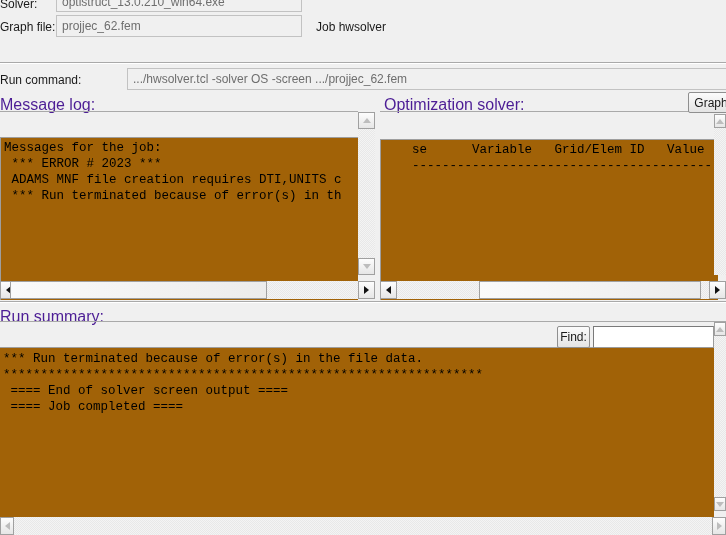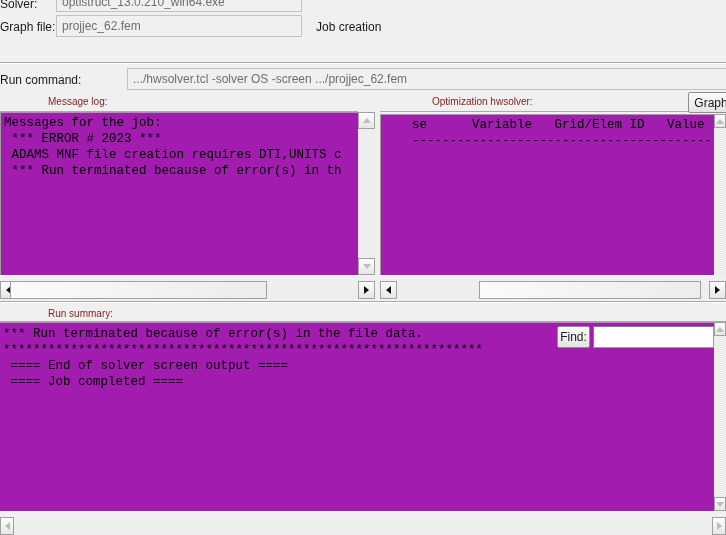--- a/index.html
+++ b/index.html
@@ -47,34 +47,34 @@
   }
   .hline2 {
     position: absolute;
     height: 1px;
     background: #ffffff;
   }
 
   
   .grp-title {
     position: absolute;
-    font-size: 10px;
-    color: #7f1d1d;
-    white-space: nowrap;
-    padding-left: 48px;
+    font-size: 16px;
+    color: #4c1d95;
+    white-space: nowrap;
   }
 
   
   .pane {
     position: absolute;
-    background: #a21caf;
+    background: #a16207;
     border: 1px solid #9e9e9e;
     border-right: none;
     border-bottom: none;
     overflow: hidden;
+    margin-top: 25px;
   }
   .mono {
     font-family: "Liberation Mono", "DejaVu Sans Mono", monospace;
     font-size: 12.5px;
     line-height: 16px;
     color: #000;
     white-space: pre;
   }
   .pane-inner {
     position: absolute;
@@ -155,21 +155,21 @@
 <body>
 
 <div id="app">
 
   <div class="lbl" style="position:absolute;left:0;top:-3px;">Solver:</div>
   <div class="field" style="left:56px;top:-8px;width:246px;height:20px;">optistruct_13.0.210_win64.exe</div>
 
   <div class="lbl" style="position:absolute;left:0;top:20px;">Graph file:</div>
   <div class="field" style="left:56px;top:15px;width:246px;height:22px;">projjec_62.fem</div>
 
-  <div class="status" style="left:316px;top:20px;">Job creation</div>
+  <div class="status" style="left:316px;top:20px;">Job hwsolver</div>
 
   <div class="hline" style="left:0;top:62px;width:726px;"></div>
   <div class="hline2" style="left:0;top:63px;width:726px;"></div>
 
   <div class="lbl" style="position:absolute;left:0;top:73px;">Run command:</div>
   <div class="field" style="left:80px;top:68px;width:640px;height:22px;margin-left:47px;">.../hwsolver.tcl -solver OS -screen .../projjec_62.fem</div>
 
   <div class="grp-title" style="left:0;top:96px;">Message log:</div>
   <div class="hline" style="left:0;top:111px;width:358px;"></div>
 
@@ -197,21 +197,21 @@
   <div class="sb-h" style="left:0;top:281px;width:375px;height:18px;">
     <div class="sb-btn" style="left:0;top:0;width:17px;height:18px;">
       <span class="arrow arr-left"></span>
     </div>
     <div class="sb-thumb-h" style="left:10px;top:0;width:257px;height:18px;"></div>
     <div class="sb-btn" style="right:0;top:0;width:17px;height:18px;">
       <span class="arrow arr-right"></span>
     </div>
   </div>
 
-  <div class="grp-title" style="left:384px;top:96px;">Optimization hwsolver:</div>
+  <div class="grp-title" style="left:384px;top:96px;">Optimization solver:</div>
   <div class="hline" style="left:380px;top:111px;width:346px;"></div>
 
   <div class="btn" style="left:688px;top:92px;width:46px;height:21px;">Graph</div>
 
   <div class="pane" style="left:380px;top:114px;width:338px;height:161px;">
     <div class="pane-inner" style="left:1px;padding-left:30px;">
       <div class="mono">se      Variable   Grid/Elem ID   Value</div>
       <div class="mono">--------------------------------------------------</div>
     </div>
   </div>

